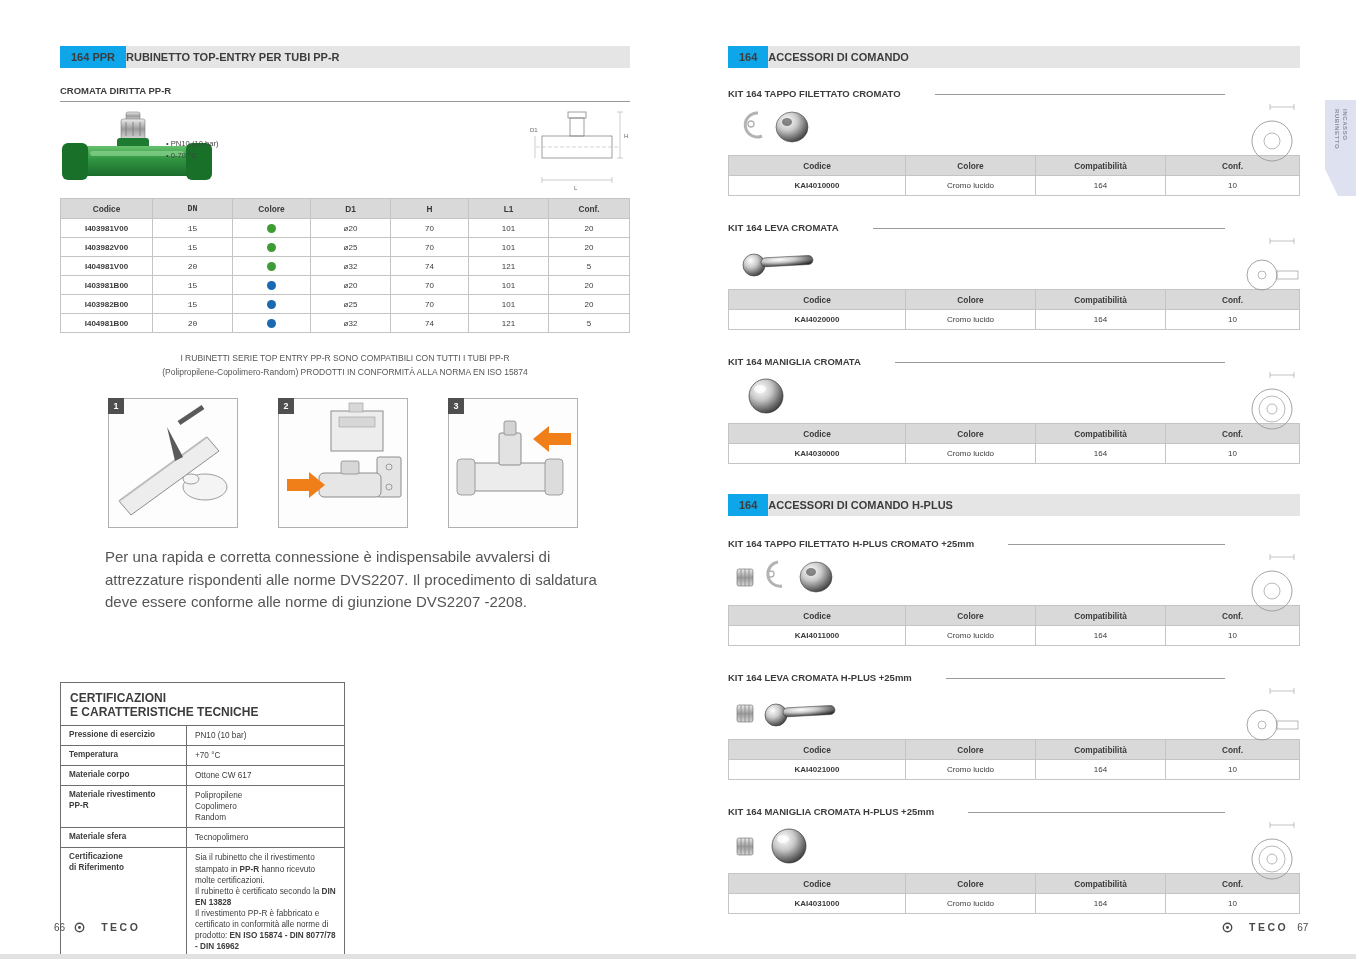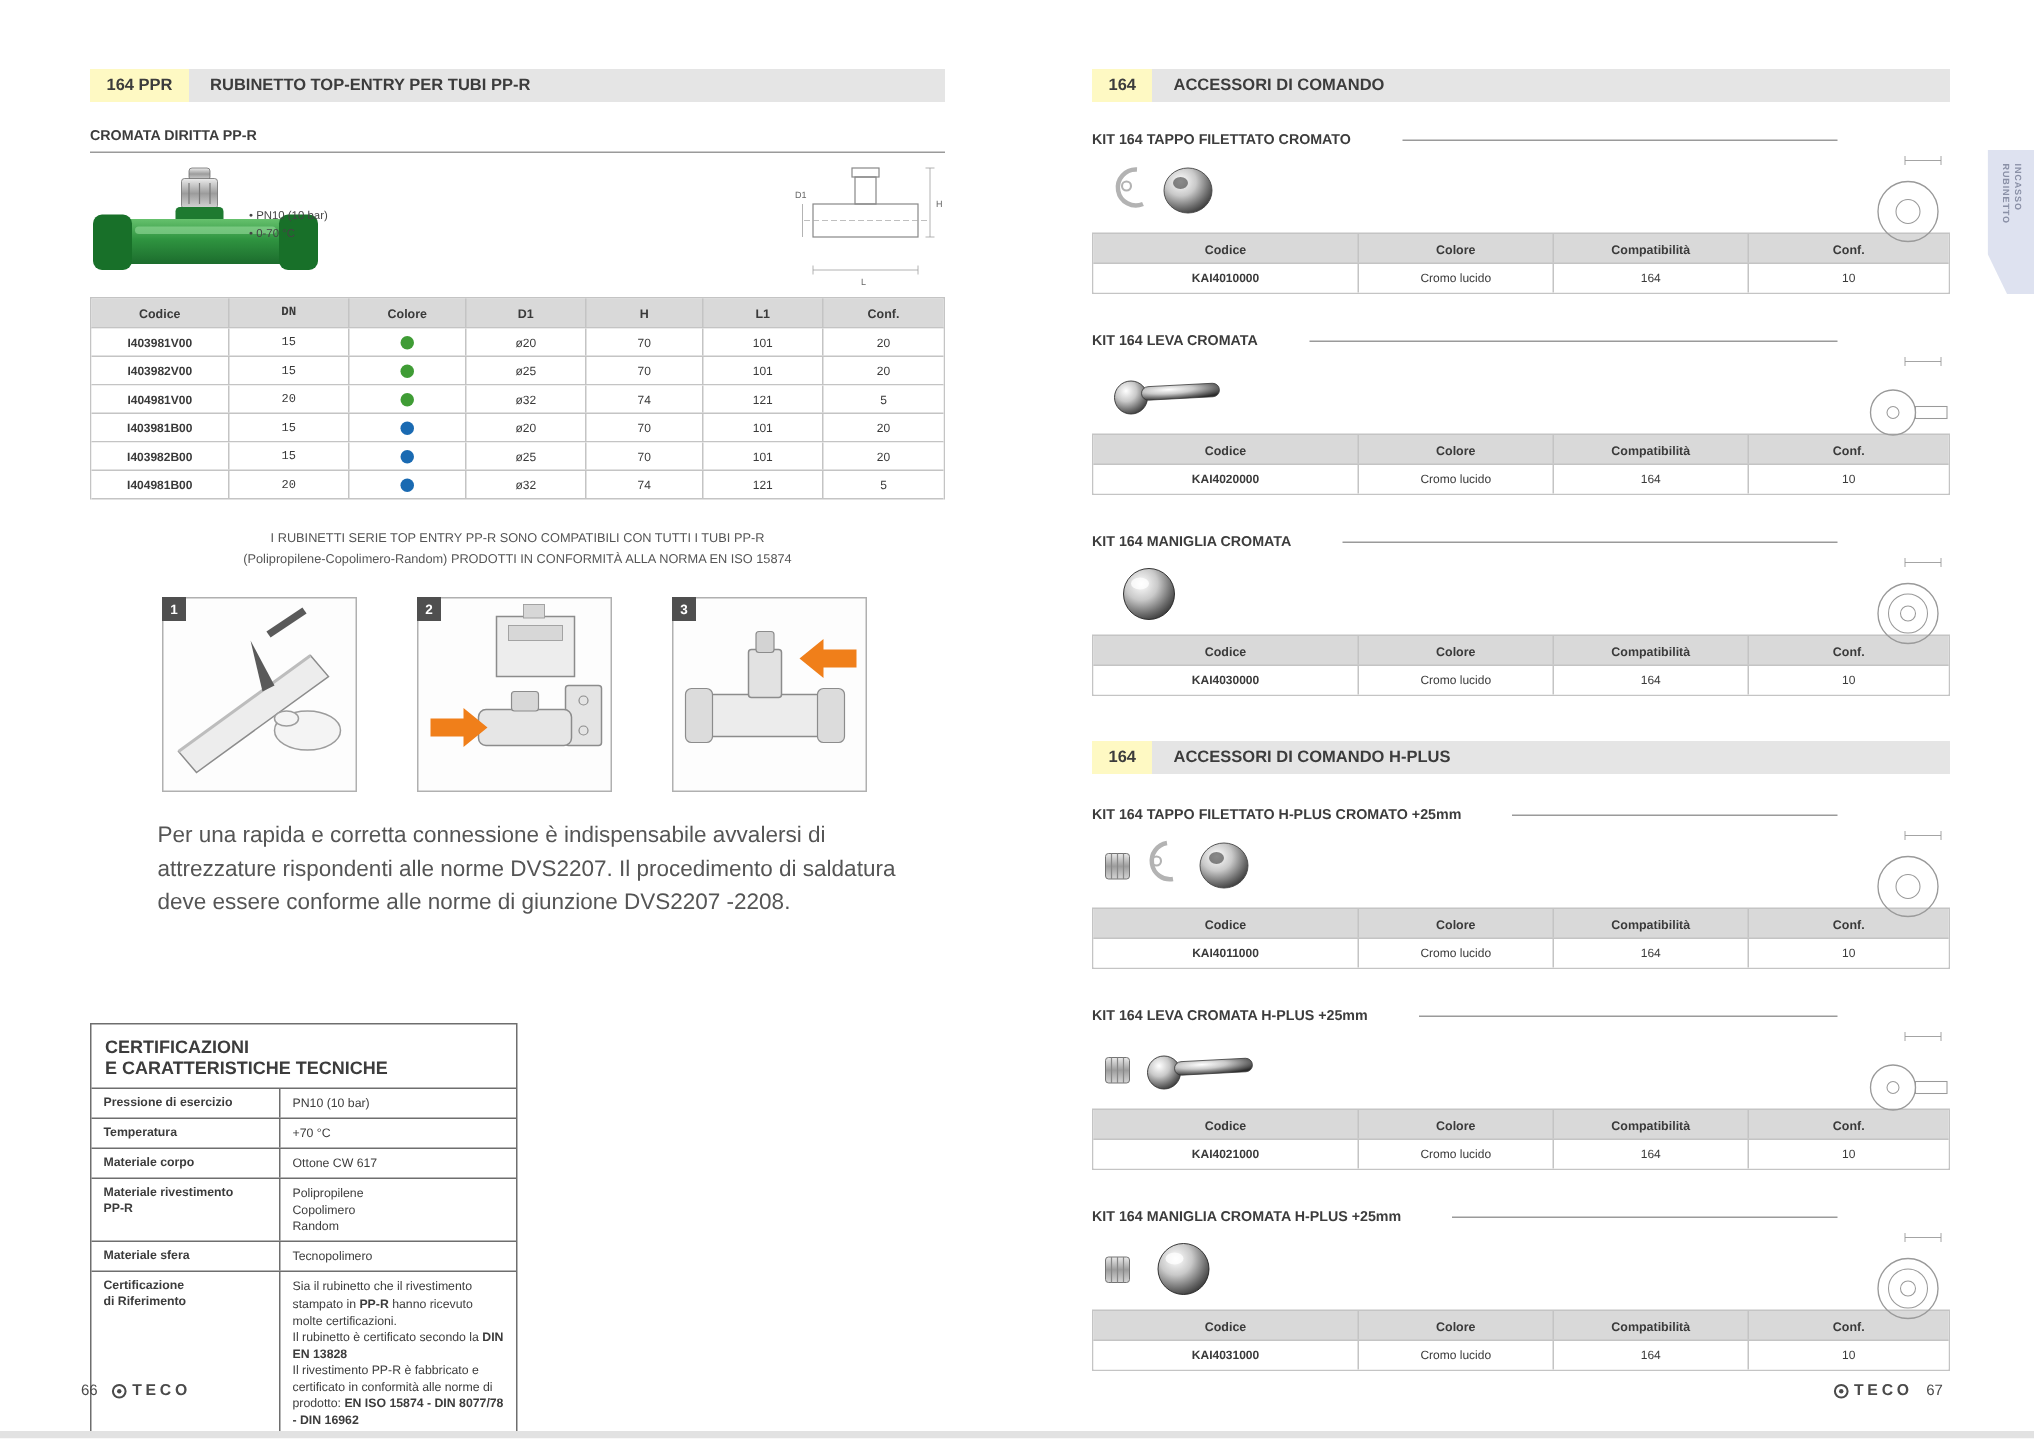--- a/index.html
+++ b/index.html
@@ -8,22 +8,22 @@
     width:1356px; height:959px; position:relative; overflow:hidden;
     background:#ffffff; color:#3a3a3a;
     font-family:"Liberation Sans", sans-serif;
   }
   .page { position:absolute; top:0; }
   .page-left  { left:60px;  width:570px; }
   .page-right { left:728px; width:572px; }
 
   
   .hdr { display:flex; height:22px; margin-top:46px; font-size:11px; font-weight:bold; color:#3c3c3c; }
-  .hdr .code  { background:#fef9c3; display:flex; align-items:center; padding:0 11px; white-space:nowrap; }
-  .hdr .title { background:#e5e5e5; flex:1; display:flex; align-items:center; padding-left:14px; }
+  .hdr .code  { background:#0ea5e9; display:flex; align-items:center; padding:0 11px; white-space:nowrap; }
+  .hdr .title { background:#e5e5e5; flex:1; display:flex; align-items:center; padding-left:0; }
   .hdr.second { margin-top:30px; }
 
   
   .sec-title { margin-top:17px; font-size:9.5px; font-weight:bold; border-bottom:1px solid #9a9a9a; padding-bottom:5px; color:#3c3c3c; }
   .product-zone { position:relative; height:96px; }
   .product-photo { position:absolute; left:2px; top:8px; }
   .bullets { position:absolute; left:106px; top:36px; font-size:7.6px; color:#444; line-height:1.6; }
   .bullets div::before { content:"• "; }
   .tech-drawing-left { position:absolute; right:0; top:2px; }
 
@@ -65,21 +65,21 @@
   .kit-tr { display:flex; height:19px; align-items:center; text-align:center; background:#fff; }
   .kit-tr.head { background:#d9d9d9; font-weight:bold; height:20px; font-size:8.3px; border-bottom:1px solid #c4c4c4; }
   .kit-td { border-right:1px solid #c4c4c4; height:100%; display:flex; align-items:center; justify-content:center; }
   .kit-td:last-child { border-right:none; }
   .k0{width:177px;} .k1{width:130px;} .k2{width:130px;} .k3{flex:1;}
 
   
   .footer { position:absolute; top:921px; display:flex; align-items:center; gap:9px; font-size:10px; color:#4a4a4a; }
   .footer-left { left:54px; }
   .footer-right { left:1222px; }
-  .brand { display:flex; align-items:center; gap:3px; }
+  .brand { display:flex; align-items:center; gap:16px; }
   .brand b { font-size:10.5px; letter-spacing:2.5px; color:#4a4a4a; }
 
   
   .side-tab { position:absolute; right:0; top:100px; width:31px; height:96px; background:#dee2f0;
     clip-path:polygon(0 0,100% 0,100% 100%,42% 100%,0 72%);
     display:flex; justify-content:center; padding-top:9px; gap:2px; }
   .side-tab span { writing-mode:vertical-rl; font-size:6px; font-weight:bold; color:#8a90a6; letter-spacing:0.6px; }
 
   .bottom-strip { position:absolute; left:0; right:0; bottom:0; height:5px; background:#e2e2e2; }
 

